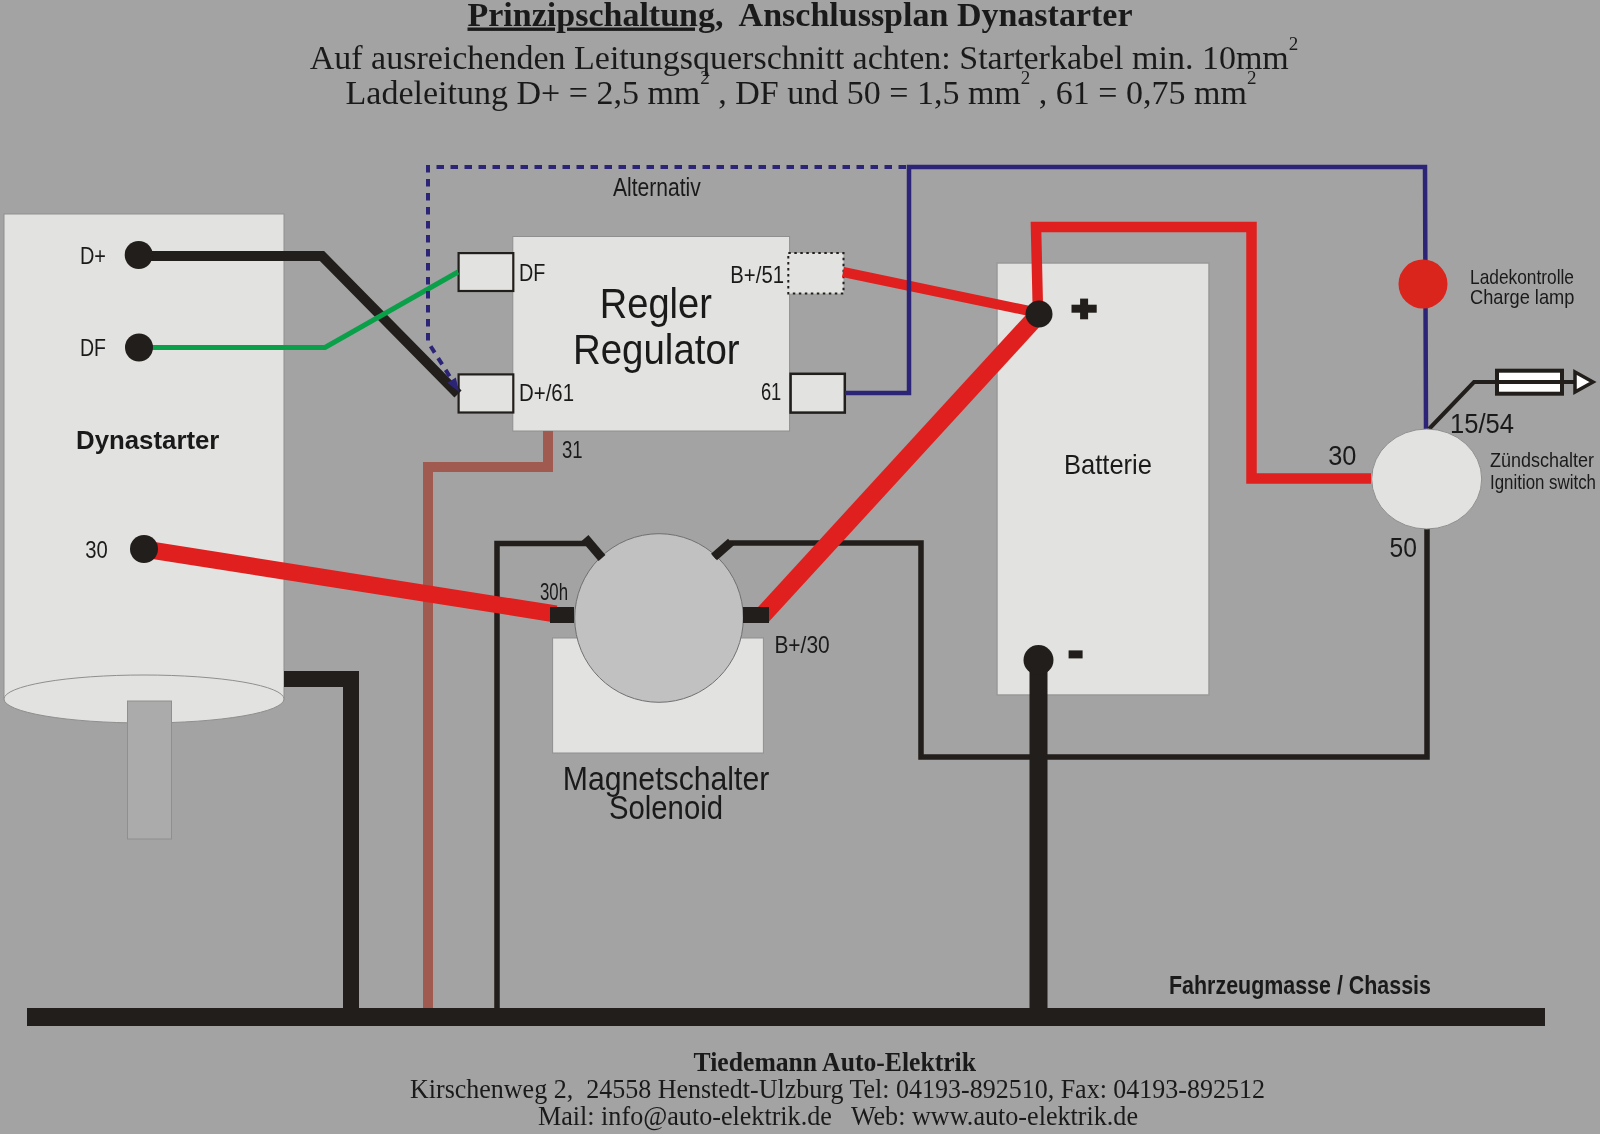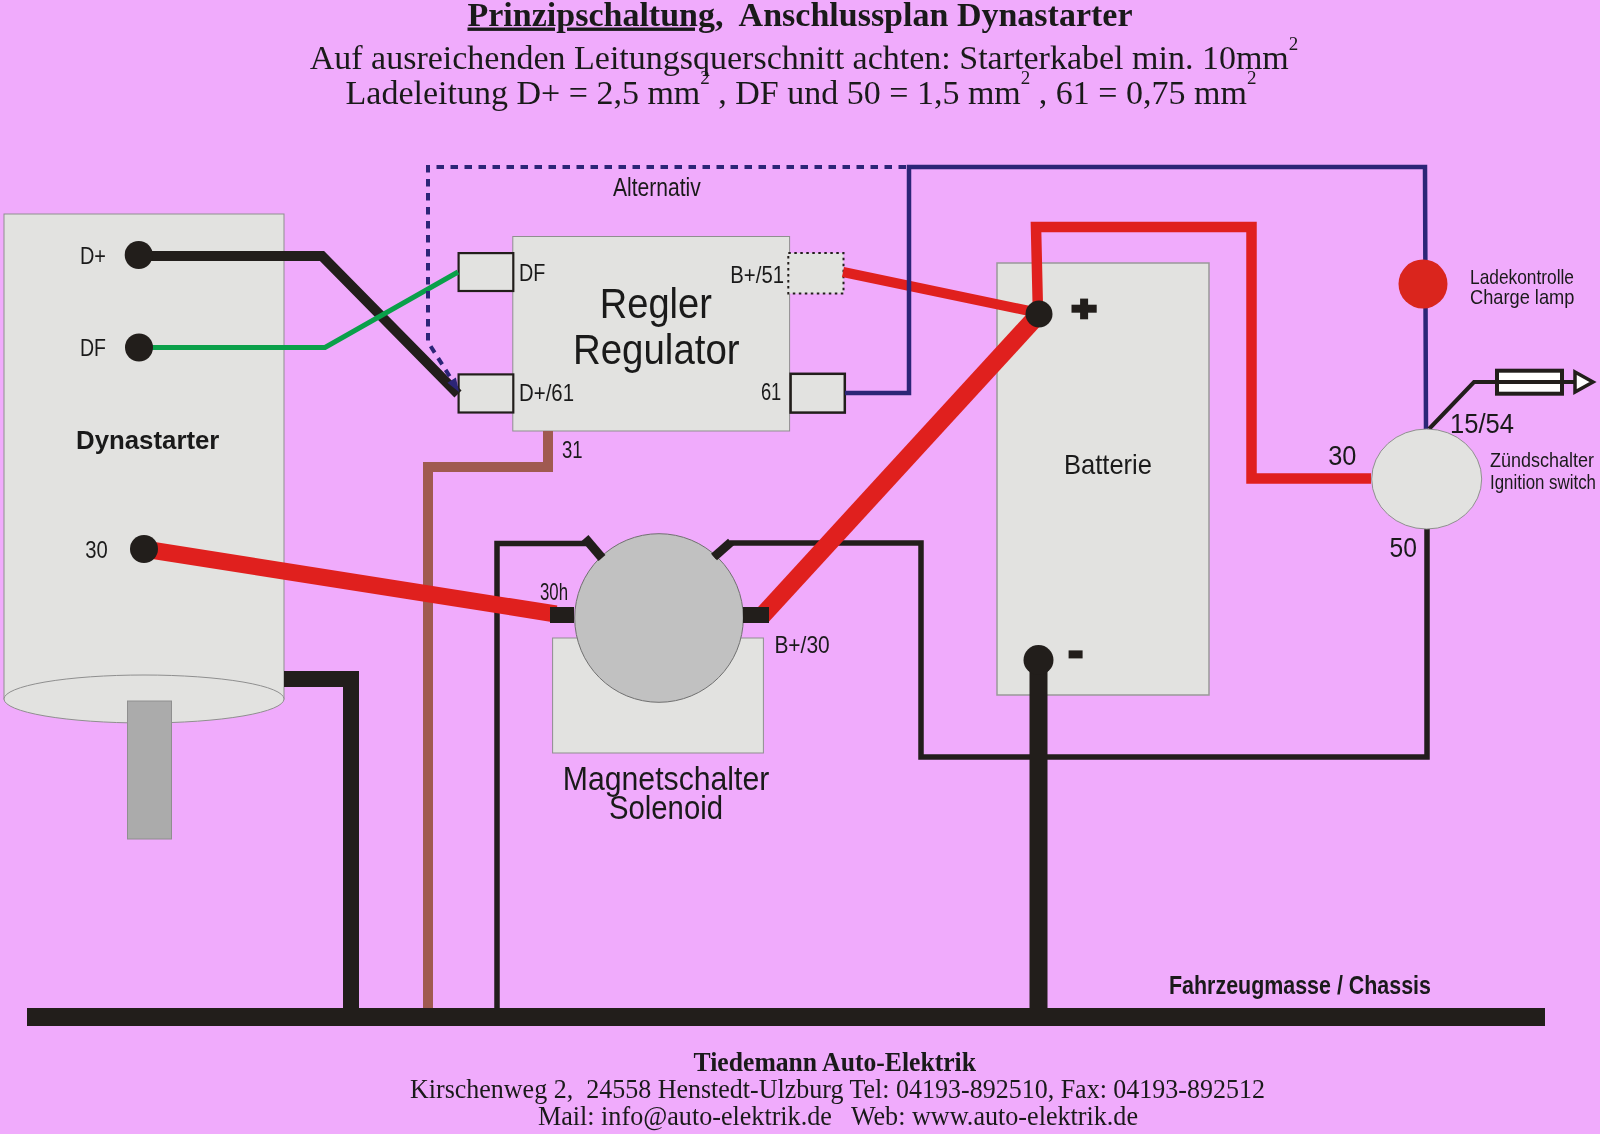--- a/index.html
+++ b/index.html
@@ -1,16 +1,16 @@
 <!DOCTYPE html>
 <html><head>
 <meta charset="utf-8">
 <style>
   html,body{margin:0;padding:0;background:#ffffff;}
-  #page{position:relative;width:1600px;height:1134px;background:#f0abfc;overflow:hidden;}
+  #page{position:relative;width:1600px;height:1134px;background:#a3a3a3;overflow:hidden;}
   svg{position:absolute;left:0;top:0;}
   text{font-family:"Liberation Sans",sans-serif;fill:#1a1a1a;}
   .ser{font-family:"Liberation Serif",serif;}
 </style>
 </head>
 <body>
 <div id="page">
 <svg width="1600" height="1134" viewBox="0 0 1600 1134">
 
   <rect x="4" y="214" width="280" height="485" fill="#e2e2e0" stroke="#8f8f8f" stroke-width="1"></rect>

